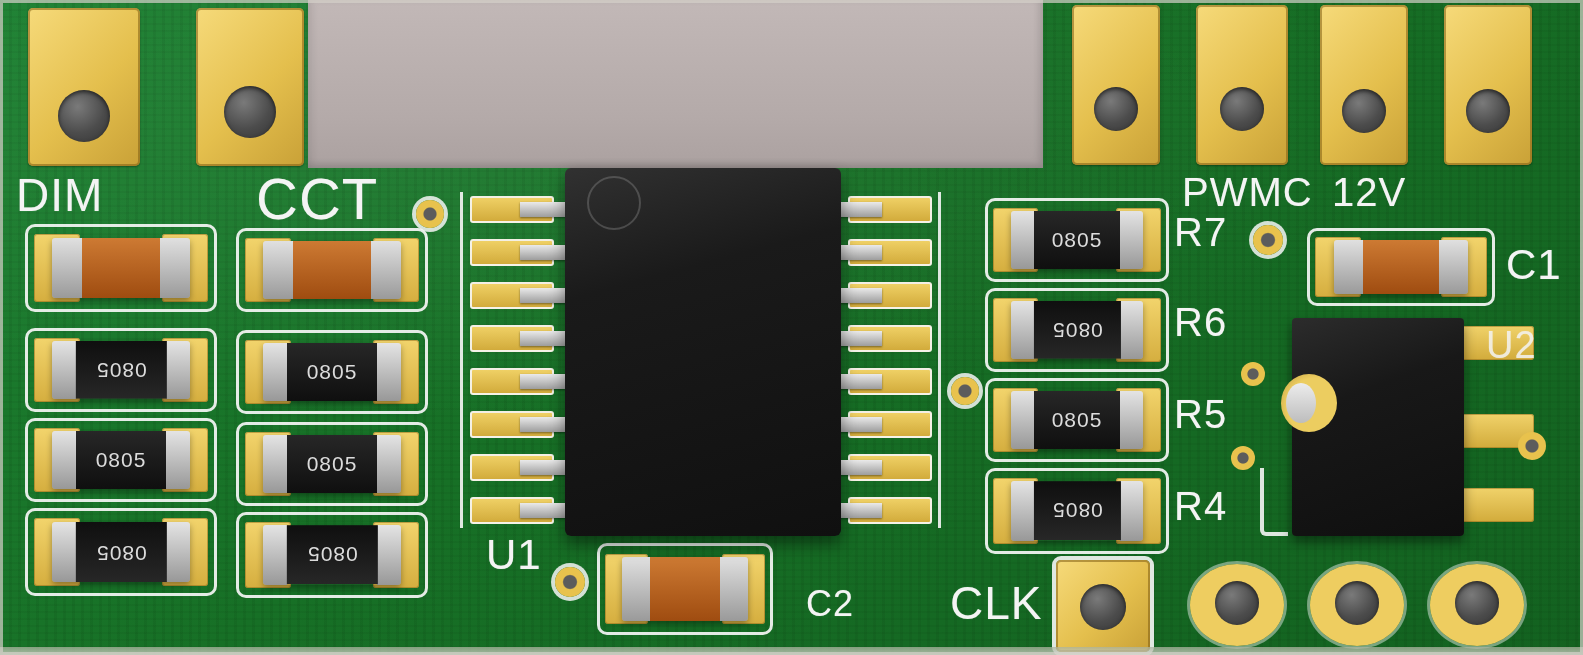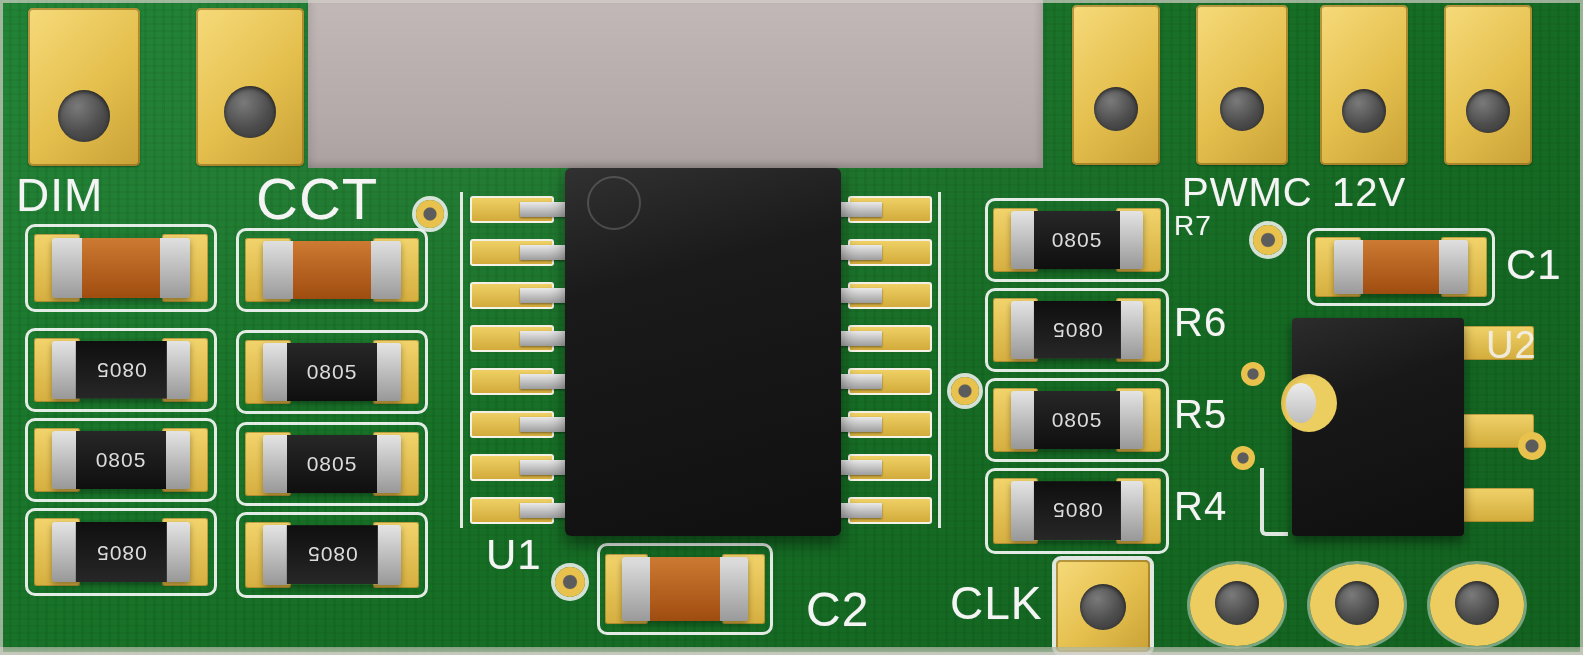--- a/index.html
+++ b/index.html
@@ -161,25 +161,25 @@
   </div>
   <div class="pth" style="left:1444px;top:5px;width:88px;height:160px">
     <div class="hole" style="left:22px;top:84px;width:44px;height:44px"></div>
   </div>
 
   <div class="silk" style="left:16px;top:172px;font-size:46px">DIM</div>
   <div class="silk" style="left:256px;top:170px;font-size:58px">CCT</div>
   <div class="silk" style="left:1182px;top:172px;font-size:40px">PWMC</div>
   <div class="silk" style="left:1332px;top:172px;font-size:40px">12V</div>
   <div class="silk" style="left:486px;top:534px;font-size:42px">U1</div>
-  <div class="silk" style="left:806px;top:586px;font-size:48px">C2</div>
+  <div class="silk" style="left:806px;top:586px;font-size:36px">C2</div>
   <div class="silk" style="left:1506px;top:244px;font-size:42px">C1</div>
   <div class="silk" style="left:1486px;top:326px;font-size:38px;opacity:.85;z-index:4">U2</div>
   <div class="silk" style="left:950px;top:580px;font-size:46px">CLK</div>
-  <div class="silk" style="left:1174px;top:212px;font-size:28px">R7</div>
+  <div class="silk" style="left:1174px;top:212px;font-size:40px">R7</div>
   <div class="silk" style="left:1174px;top:302px;font-size:40px">R6</div>
   <div class="silk" style="left:1174px;top:394px;font-size:40px">R5</div>
   <div class="silk" style="left:1174px;top:486px;font-size:40px">R4</div>
 
   <div class="smd cap" style="left:25px;top:224px;width:192px;height:88px">
     <div class="padL"></div>
       <div class="padR"></div>
     <div class="body">
         <div class="end"></div>
         <div class="mid"></div>

